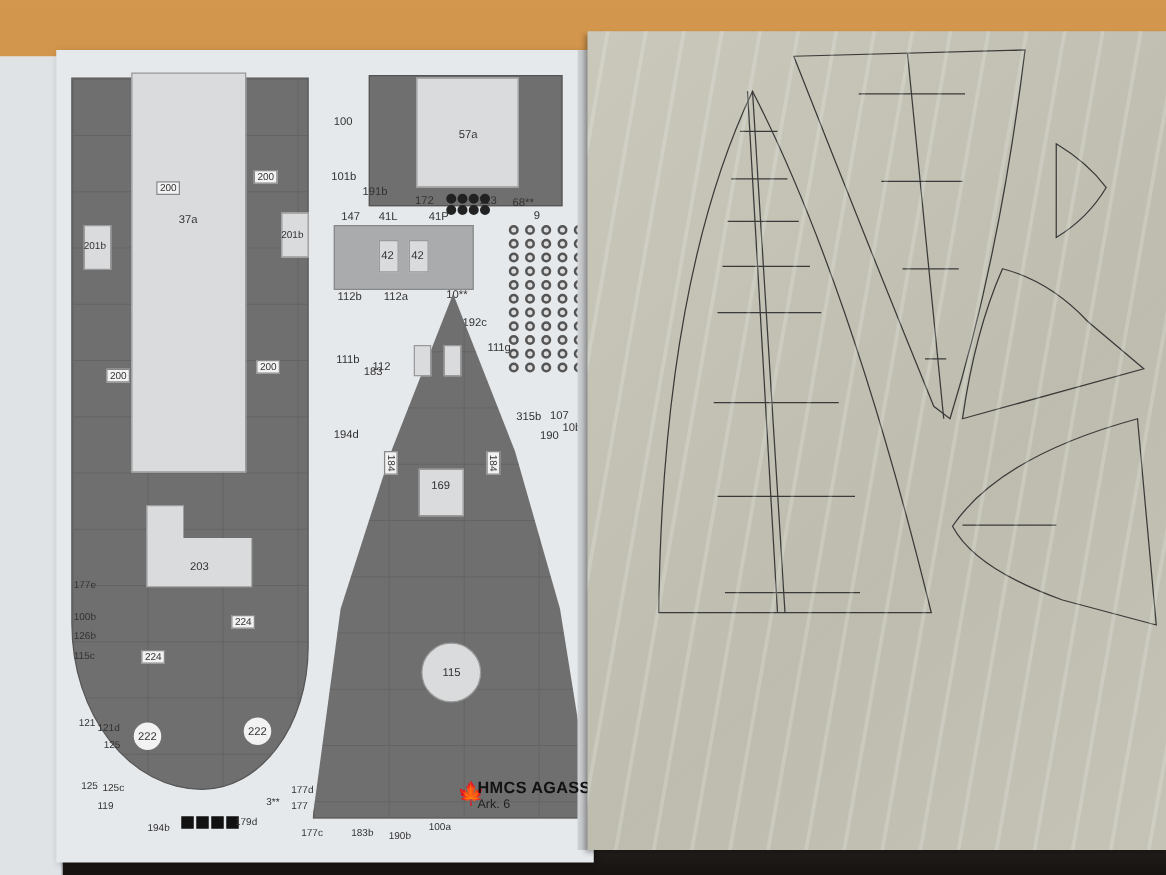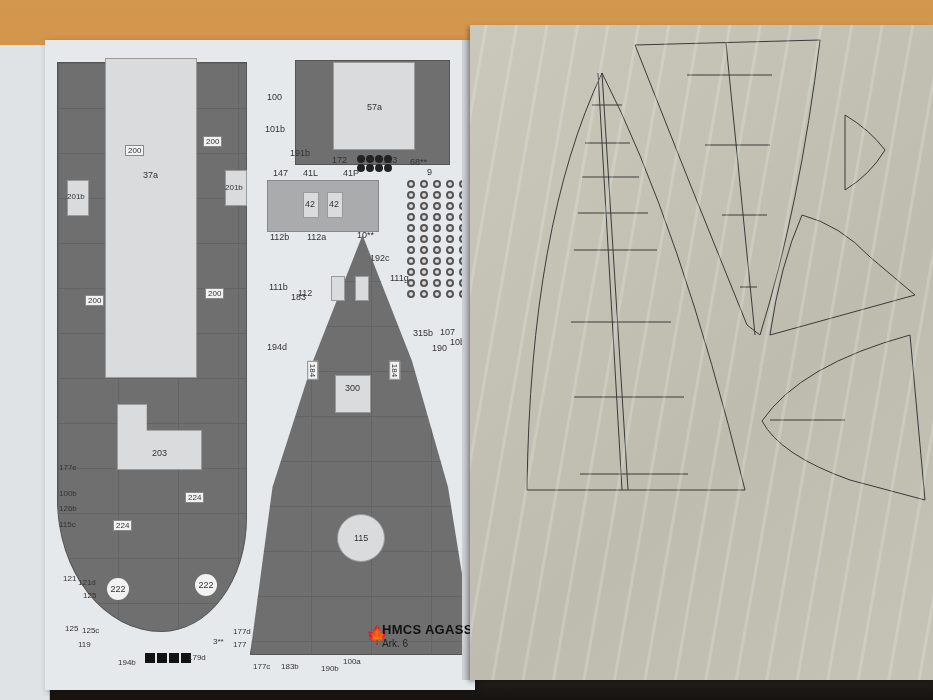--- a/index.html
+++ b/index.html
@@ -53,21 +53,21 @@
   <span class="lbl box" style="left:140px;top:452px">224</span>
   <span class="lbl box" style="left:68px;top:480px">224</span>
   <span class="lbl circ" style="left:62px;top:538px">222</span>
   <span class="lbl circ" style="left:150px;top:534px">222</span>
 
   <div class="part" style="left:250px;top:20px;width:155px;height:105px"></div>
   <div class="part light" style="left:288px;top:22px;width:82px;height:88px"></div>
   <span class="lbl" style="left:322px;top:62px">57a</span>
 
   <span class="lbl" style="left:222px;top:52px">100</span>
-  <span class="lbl" style="left:220px;top:84px">101b</span>
+  <span class="lbl" style="left:220px;top:96px">101b</span>
   <span class="lbl" style="left:245px;top:108px">191b</span>
   <span class="lbl" style="left:228px;top:128px">147</span>
   <span class="lbl" style="left:258px;top:128px">41L</span>
   <span class="lbl" style="left:298px;top:128px">41P</span>
   <div class="part mid" style="left:222px;top:140px;width:112px;height:52px"></div>
   <div class="part light" style="left:258px;top:152px;width:16px;height:26px"></div>
   <div class="part light" style="left:282px;top:152px;width:16px;height:26px"></div>
   <span class="lbl" style="left:260px;top:159px">42</span>
   <span class="lbl" style="left:284px;top:159px">42</span>
   <span class="lbl" style="left:287px;top:115px">172</span>
@@ -155,21 +155,21 @@
       <i class="dot dark"></i>
       <i class="dot dark"></i>
   </div>
 
   <div class="part" style="left:205px;top:195px;width:225px;height:420px;clip-path:polygon(50% 0,72% 30%,88% 60%,100% 100%,0 100%,10% 60%,28% 30%);overflow:hidden">
     <div class="grid-lines"></div>
   </div>
   <div class="part light" style="left:286px;top:236px;width:14px;height:25px"></div>
   <div class="part light" style="left:310px;top:236px;width:14px;height:25px"></div>
   <div class="part light" style="left:290px;top:335px;width:36px;height:38px"></div>
-  <span class="lbl" style="left:300px;top:343px">300</span>
+  <span class="lbl" style="left:300px;top:343px">169</span>
   <span class="lbl box" style="left:258px;top:325px;transform:rotate(90deg)">184</span>
   <span class="lbl box" style="left:340px;top:325px;transform:rotate(90deg)">184</span>
   <div class="part light" style="left:292px;top:474px;width:48px;height:48px;border-radius:50%"></div>
   <span class="lbl" style="left:309px;top:493px">115</span>
 
   <span class="lbl" style="left:14px;top:423px;font-size:8px">177e</span>
   <span class="lbl" style="left:14px;top:449px;font-size:8px">100b</span>
   <span class="lbl" style="left:14px;top:464px;font-size:8px">126b</span>
   <span class="lbl" style="left:14px;top:480px;font-size:8px">115c</span>
   <span class="lbl" style="left:18px;top:534px;font-size:8px">121</span>
@@ -182,23 +182,23 @@
   <div class="dots" style="left:100px;top:613px;grid-template-columns:repeat(4,10px);gap:2px">
     <i style="width:10px;height:10px;background:#111"></i>
       <i style="width:10px;height:10px;background:#111"></i>
       <i style="width:10px;height:10px;background:#111"></i>
       <i style="width:10px;height:10px;background:#111"></i>
   </div>
   <span class="lbl" style="left:143px;top:613px;font-size:8px">179d</span>
   <span class="lbl" style="left:188px;top:587px;font-size:8px">177d</span>
   <span class="lbl" style="left:168px;top:597px;font-size:8px">3**</span>
   <span class="lbl" style="left:188px;top:600px;font-size:8px">177</span>
-  <span class="lbl" style="left:208px;top:622px;font-size:8px">177c</span>
+  <span class="lbl" style="left:196px;top:622px;font-size:8px">177c</span>
   <span class="lbl" style="left:236px;top:622px;font-size:8px">183b</span>
-  <span class="lbl" style="left:276px;top:624px;font-size:8px">190b</span>
+  <span class="lbl" style="left:266px;top:624px;font-size:8px">190b</span>
   <span class="lbl" style="left:298px;top:617px;font-size:8px">100a</span>
 </div>
 <div class="book-spine"></div>
 
 <span class="leaf">🍁</span>
 <div class="title">HMCS AGASSIZ</div>
 <div class="subtitle">Ark. 6</div>
 
 <div class="board">
   <svg width="463" height="655" viewBox="0 0 463 655">

